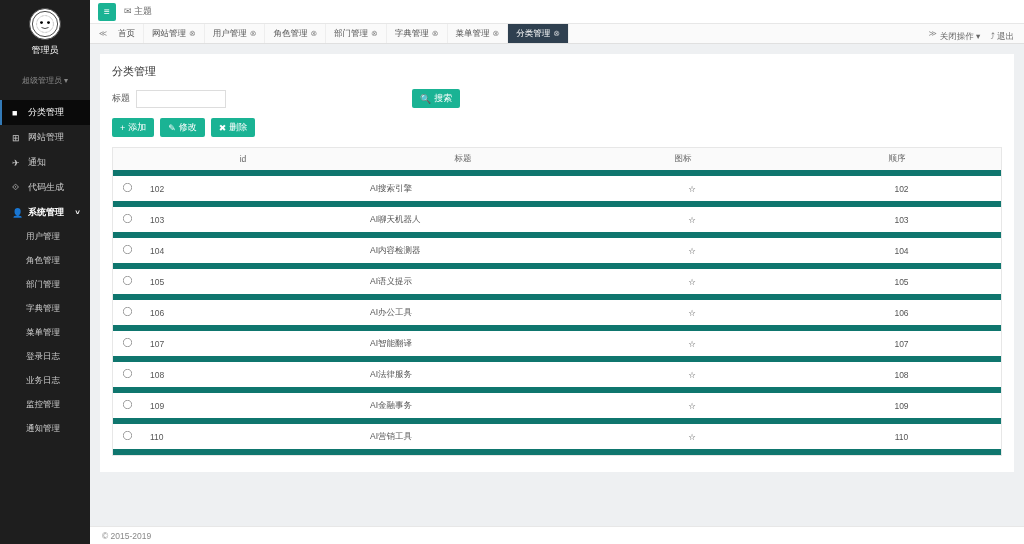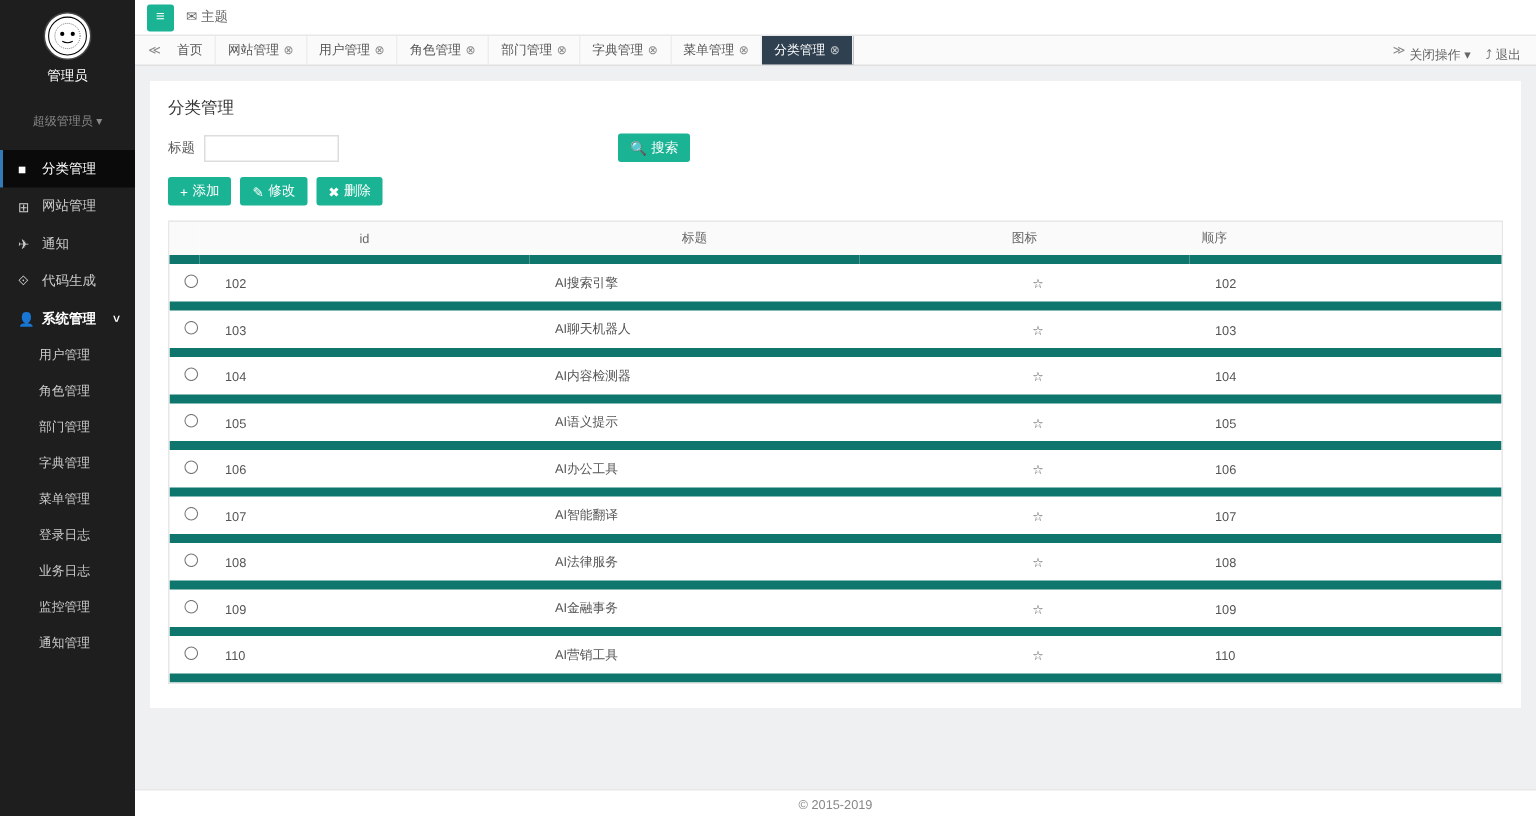--- a/index.html
+++ b/index.html
@@ -57,28 +57,28 @@
     
     .table-wrap { border: 1px solid #e7e7e7; }
     .table-scroll { max-height: 280px; overflow-y: auto; }
     table { width: 100%; border-collapse: collapse; }
     th, td { padding: 5px 8px; font-size: 8.5px; text-align: left; color: #555; border-bottom: 6px solid #0f766e; }
     th { background: #fafafa; font-weight: 500; text-align: center; color: #666; }
     th:first-child, td:first-child { width: 20px; text-align: center; }
     th:nth-child(2), td:nth-child(2) { width: 220px; }
     th:nth-child(3), td:nth-child(3) { width: 220px; }
     th:nth-child(4), td:nth-child(4) { width: 220px; text-align: center; }
-    th:nth-child(5), td:nth-child(5) { text-align: left; }
+    th:nth-child(5), td:nth-child(5) { text-align: center; }
     input[type="radio"] { transform: scale(0.7); }
     .table-scroll::-webkit-scrollbar { width: 8px; }
     .table-scroll::-webkit-scrollbar-thumb { background: #c0c0c0; }
     .table-scroll::-webkit-scrollbar-track { background: #f0f0f0; }
     
     
-    .footer { height: 18px; background: #fff; border-top: 1px solid #e7e7e7; display: flex; align-items: center; justify-content: center; padding: 0 28px; font-size: 8.5px; color: #888; }
+    .footer { height: 18px; background: #fff; border-top: 1px solid #e7e7e7; display: flex; align-items: center; justify-content: flex-start; padding: 0 12px; font-size: 8.5px; color: #888; }
   </style>
 </head>
 <body>
 
 <div class="layout">
   <aside class="sidebar">
     <div class="sidebar-header">
       <div class="avatar">
         <svg viewBox="0 0 40 40">
             <circle cx="20" cy="20" r="18" fill="#fff" stroke="#000" stroke-width="1"></circle>

